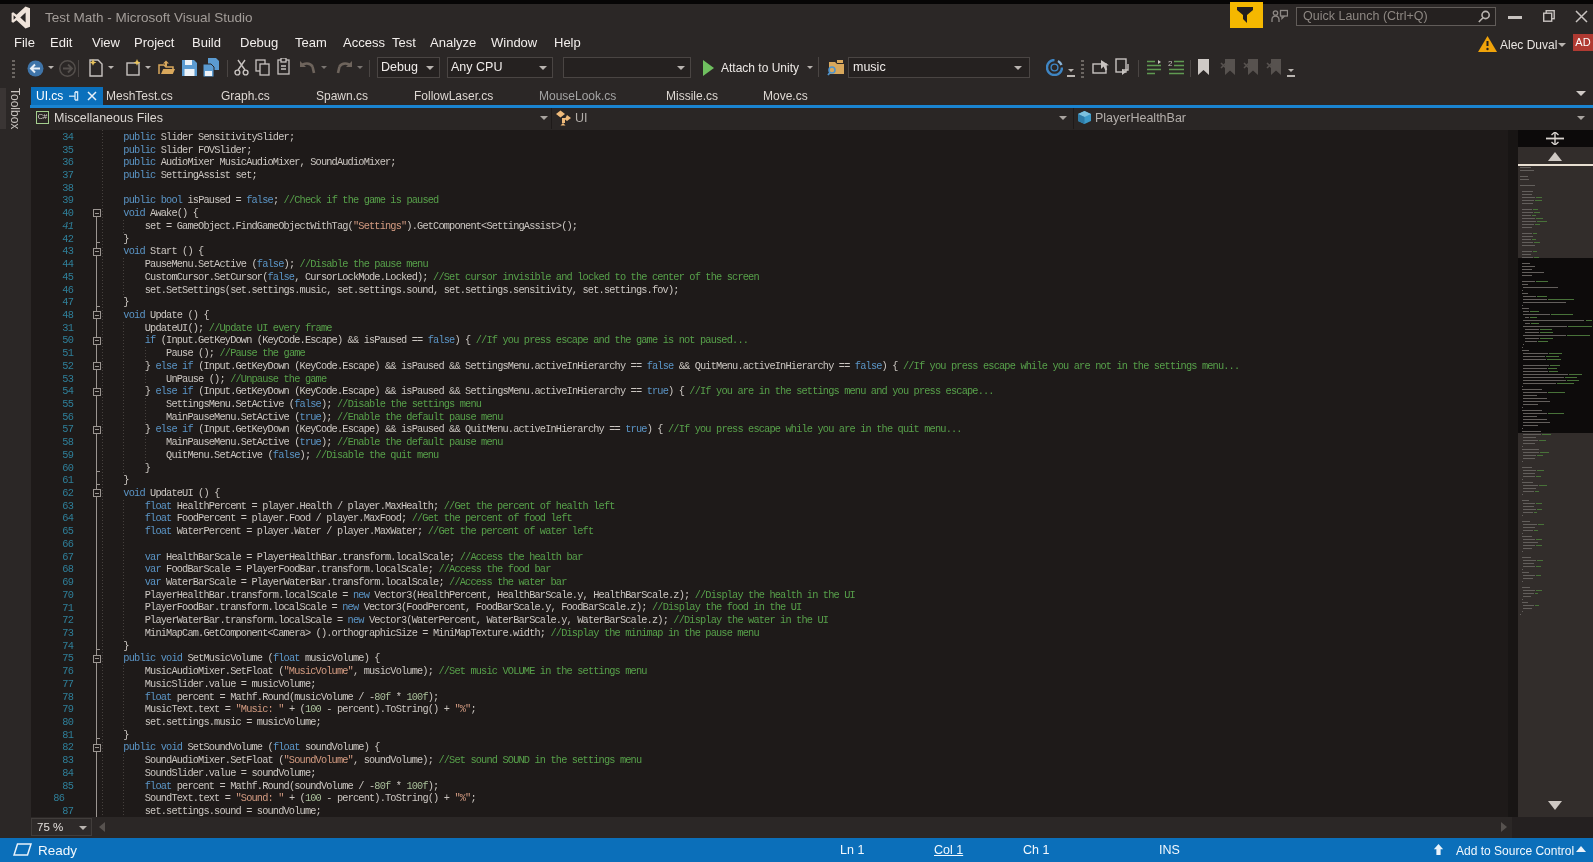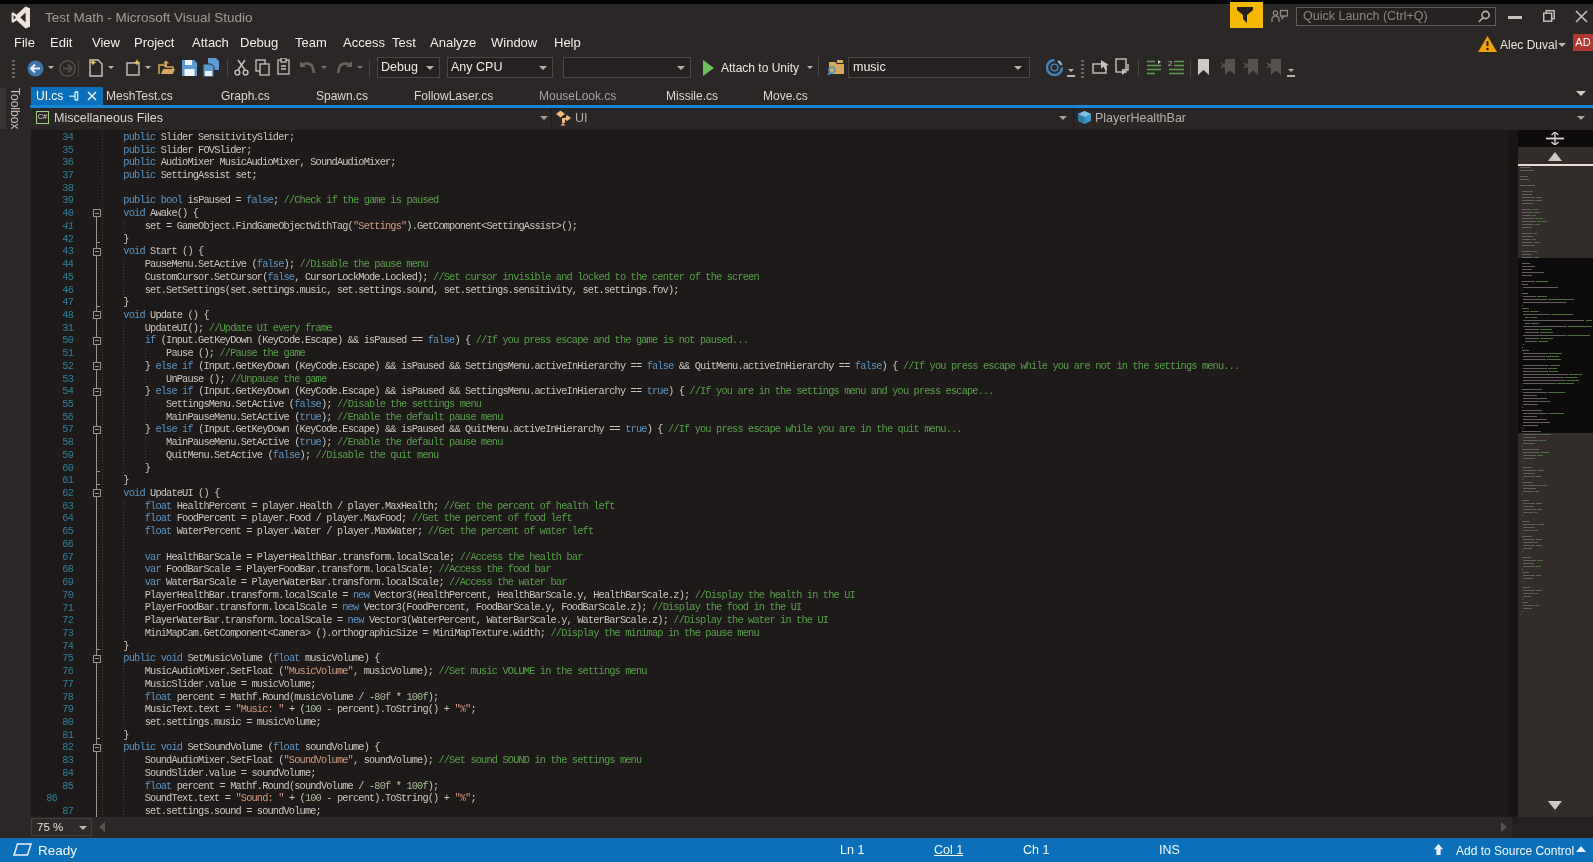--- a/index.html
+++ b/index.html
@@ -52,21 +52,21 @@
 <svg class="abs" style="left:1575px;top:10px;" width="13" height="13" viewBox="0 0 13 13">
       <g stroke="#c8c3c0" stroke-width="1.5">
         <path d="M1 1 L12 12 M12 1 L1 12"></path>
       </g>
     </svg>
 <div class="abs" style="left:0;top:30px;width:1593px;height:26px;">
 <div class="mbar-item" style="left:14px;">File</div>
 <div class="mbar-item" style="left:50px;">Edit</div>
 <div class="mbar-item" style="left:92px;">View</div>
 <div class="mbar-item" style="left:134px;">Project</div>
-<div class="mbar-item" style="left:192px;">Attach</div>
+<div class="mbar-item" style="left:192px;">Build</div>
 <div class="mbar-item" style="left:240px;">Debug</div>
 <div class="mbar-item" style="left:295px;">Team</div>
 <div class="mbar-item" style="left:343px;">Access</div>
 <div class="mbar-item" style="left:392px;">Test</div>
 <div class="mbar-item" style="left:430px;">Analyze</div>
 <div class="mbar-item" style="left:491px;">Window</div>
 <div class="mbar-item" style="left:554px;">Help</div>
 </div>
 <svg class="abs" style="left:1478px;top:36px;" width="19" height="16" viewBox="0 0 19 16">
       <path d="M9.5 0 L19 16 H0 Z" fill="#f0a30a"></path>
@@ -314,21 +314,21 @@
       <div style="position:absolute;top:534.24px;right:0;">76</div>
       <div style="position:absolute;top:546.96px;right:0;">77</div>
       <div style="position:absolute;top:559.68px;right:0;">78</div>
       <div style="position:absolute;top:572.40px;right:0;">79</div>
       <div style="position:absolute;top:585.12px;right:0;">80</div>
       <div style="position:absolute;top:597.84px;right:0;">81</div>
       <div style="position:absolute;top:610.56px;right:0;">82</div>
       <div style="position:absolute;top:623.28px;right:0;">83</div>
       <div style="position:absolute;top:636.00px;right:0;">84</div>
       <div style="position:absolute;top:648.72px;right:0;">85</div>
-      <div style="position:absolute;top:661.44px;right:16px;">86</div>
+      <div style="position:absolute;top:661.44px;right:9px;">86</div>
       <div style="position:absolute;top:674.16px;right:0;">87</div>
     </div>
 <div class="abs" style="left:96px;top:210.2px;width:1px;height:606.8px;background:#9b9591;"></div>
 <div class="abs" style="left:92.5px;top:209.42px;width:8px;height:8px;background:#1e1a19;border:1px solid #9b9591;"></div>
 <div class="abs" style="left:94.5px;top:212.92px;width:4px;height:1px;background:#9b9591;"></div>
 <div class="abs" style="left:92.5px;top:247.58px;width:8px;height:8px;background:#1e1a19;border:1px solid #9b9591;"></div>
 <div class="abs" style="left:94.5px;top:251.08px;width:4px;height:1px;background:#9b9591;"></div>
 <div class="abs" style="left:92.5px;top:311.18px;width:8px;height:8px;background:#1e1a19;border:1px solid #9b9591;"></div>
 <div class="abs" style="left:94.5px;top:314.68px;width:4px;height:1px;background:#9b9591;"></div>
 <div class="abs" style="left:92.5px;top:336.62px;width:8px;height:8px;background:#1e1a19;border:1px solid #9b9591;"></div>

